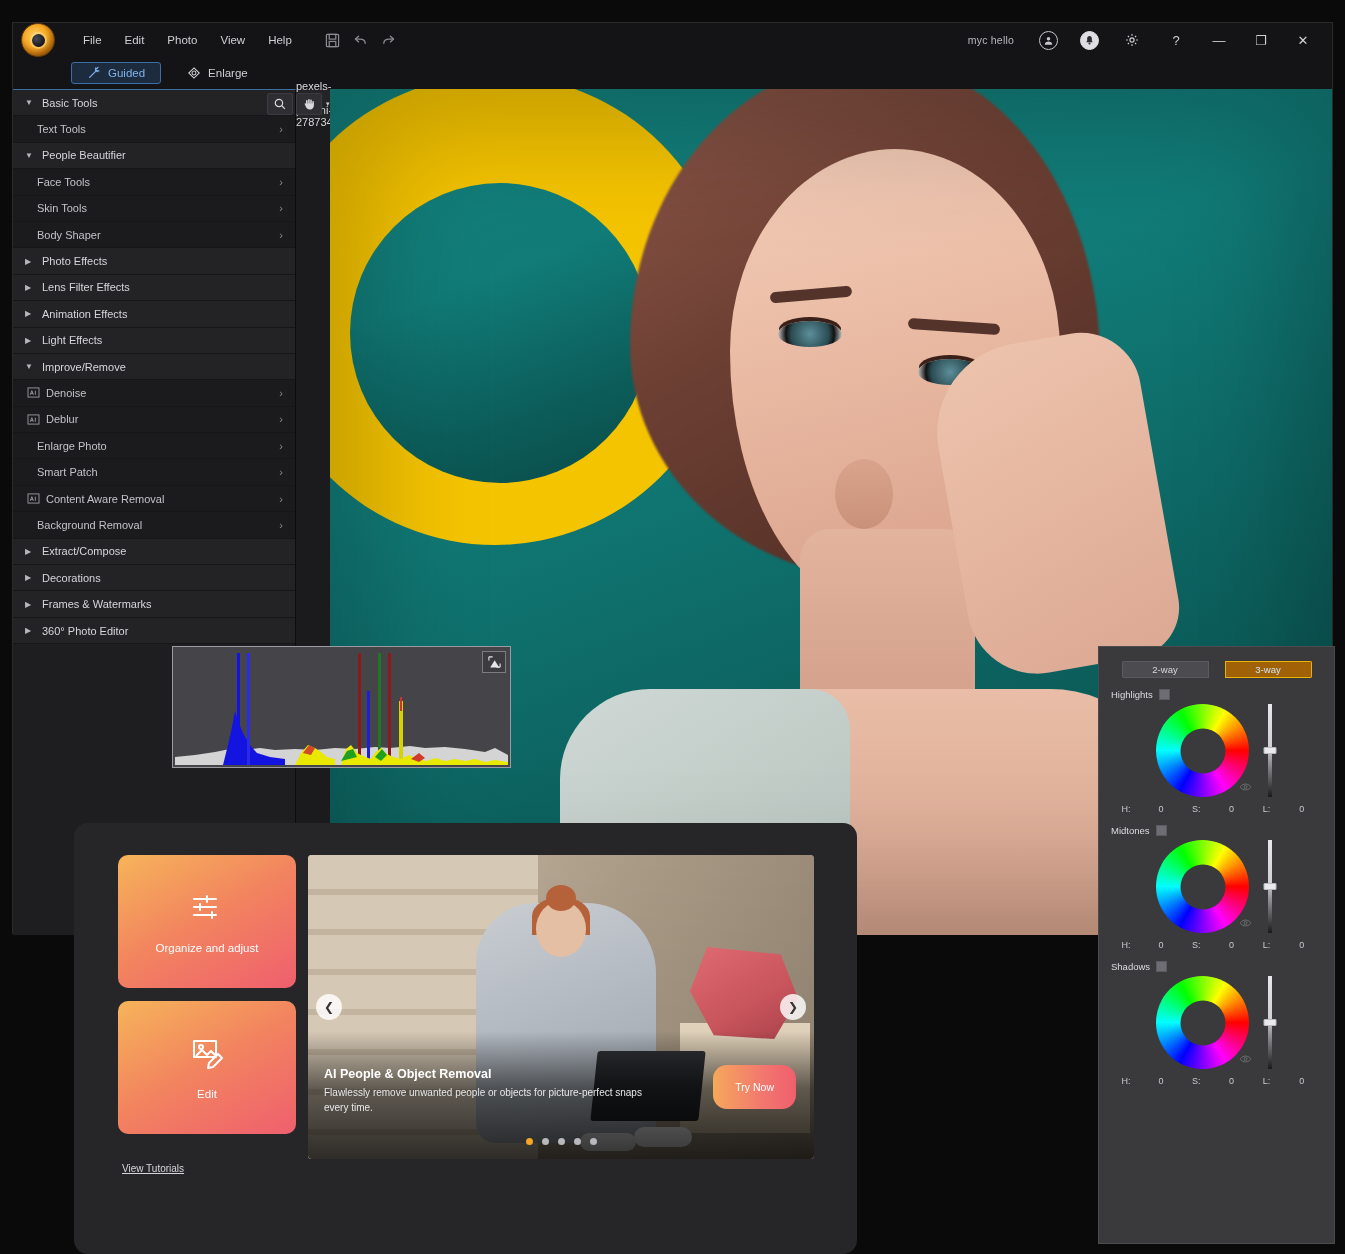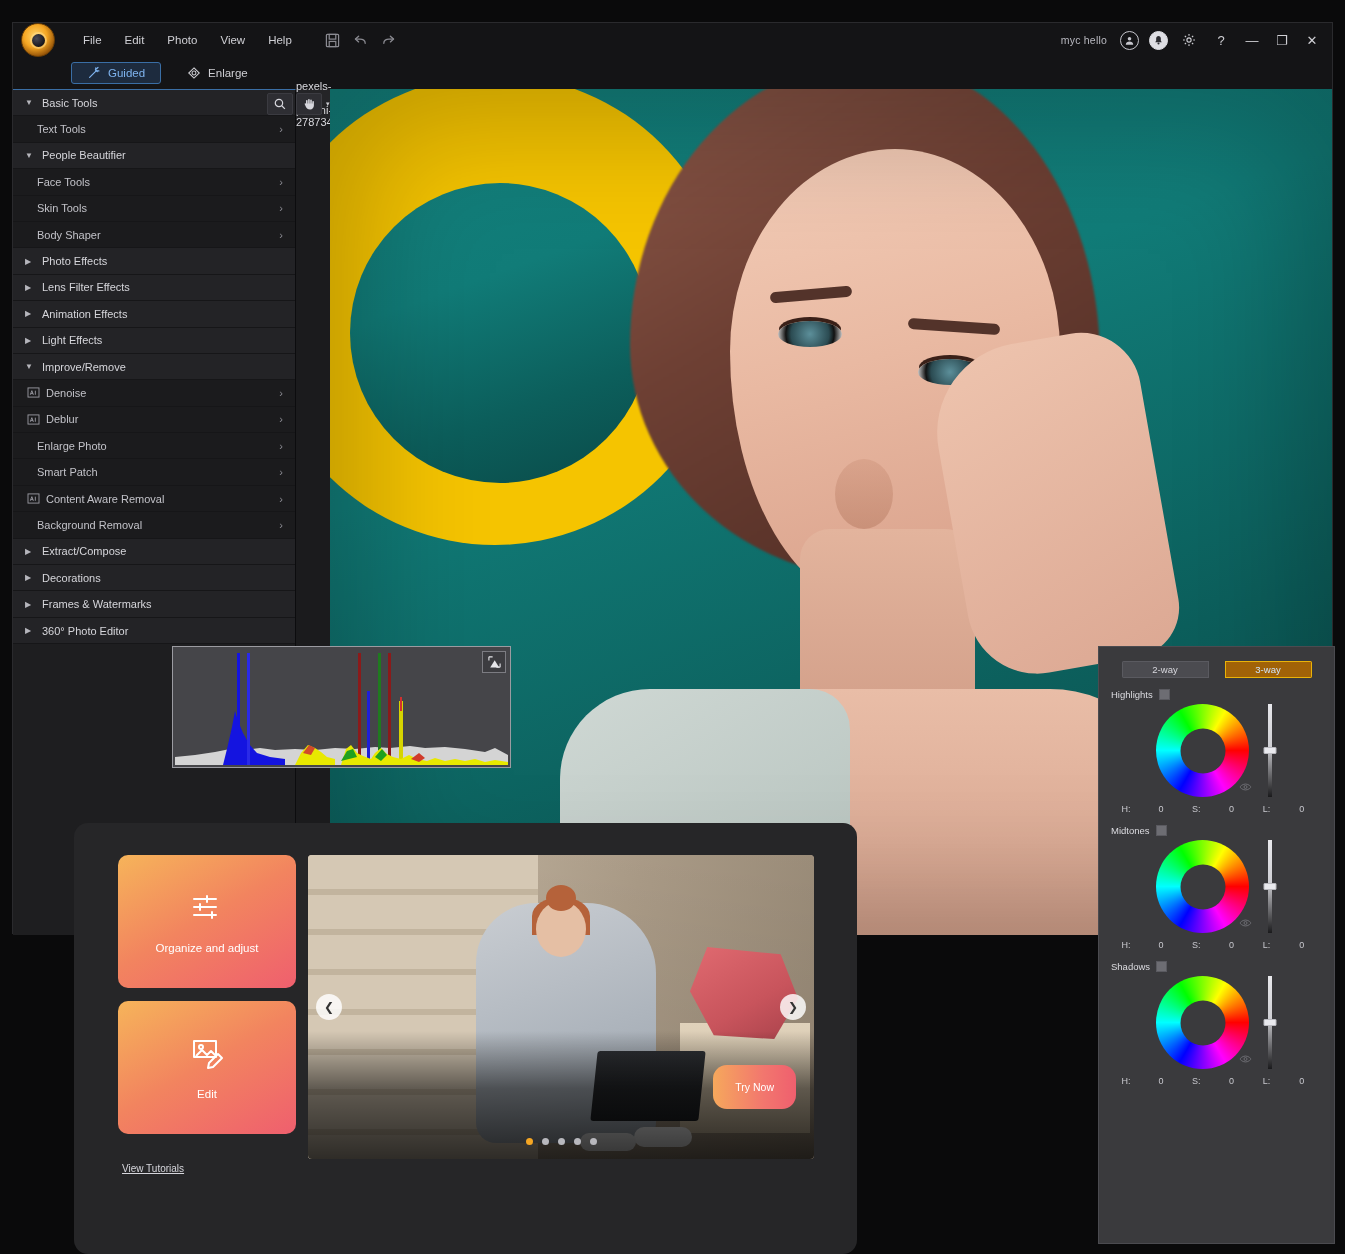--- a/index.html
+++ b/index.html
@@ -33,22 +33,22 @@
     box-shadow:0 0 0 2px rgba(255,220,140,.55);}
   .menu { display:flex; align-items:center; margin-left:18px; gap:3px;}
   .menu .mi {
     font-size:11.5px; color:#cfcfd4; padding:4px 10px; border-radius:3px; cursor:default;
   }
   .tb-icons { display:flex; align-items:center; gap:10px; margin-left:22px; }
   .tb-ic { width:18px;height:18px; color:#8b8b92; display:flex;align-items:center;justify-content:center;}
   .tb-ic svg{width:15px;height:15px;}
 
   .tr-zone {
-    position:absolute; right:7px; top:0; height:34px;
-    display:flex; align-items:center; gap:4px;
+    position:absolute; right:16px; top:0; height:34px;
+    display:flex; align-items:center; gap:16px;
   }
   .acct { font-size:10.5px; color:#b9b9c0; margin-right:6px; letter-spacing:.2px;}
   .circ-ic {
     width:19px;height:19px;border-radius:50%;border:1.3px solid #c6c6cc;
     display:flex;align-items:center;justify-content:center;color:#c6c6cc; margin:0 3px;
   }
   .circ-ic svg{width:11px;height:11px;}
   .circ-ic.filled{ background:#dedee3; border-color:#dedee3; color:#2b2b30;}
   .win-btn {
     width:26px;height:30px;display:flex;align-items:center;justify-content:center;
@@ -732,20 +732,24 @@
           <div class="ci-person"></div>
           <div class="ci-hair"></div>
           <div class="ci-head"></div>
           <div class="ci-bun"></div>
           <div class="ci-laptop"></div>
           <div class="ci-shoe"></div>
           <div class="ci-shoe2"></div>
         </div>
         <div class="car-grad"></div>
 
+        <div class="car-txt">
+          <div class="h">AI People &amp; Object Removal</div>
+          <div class="p">Flawlessly remove unwanted people or objects for picture-perfect snaps every time.</div>
+        </div>
 
         <div class="trynow">Try Now</div>
 
         <div class="car-arrow l">
           <span>❮</span>
         </div>
         <div class="car-arrow r">
           <span>❯</span>
         </div>
 

